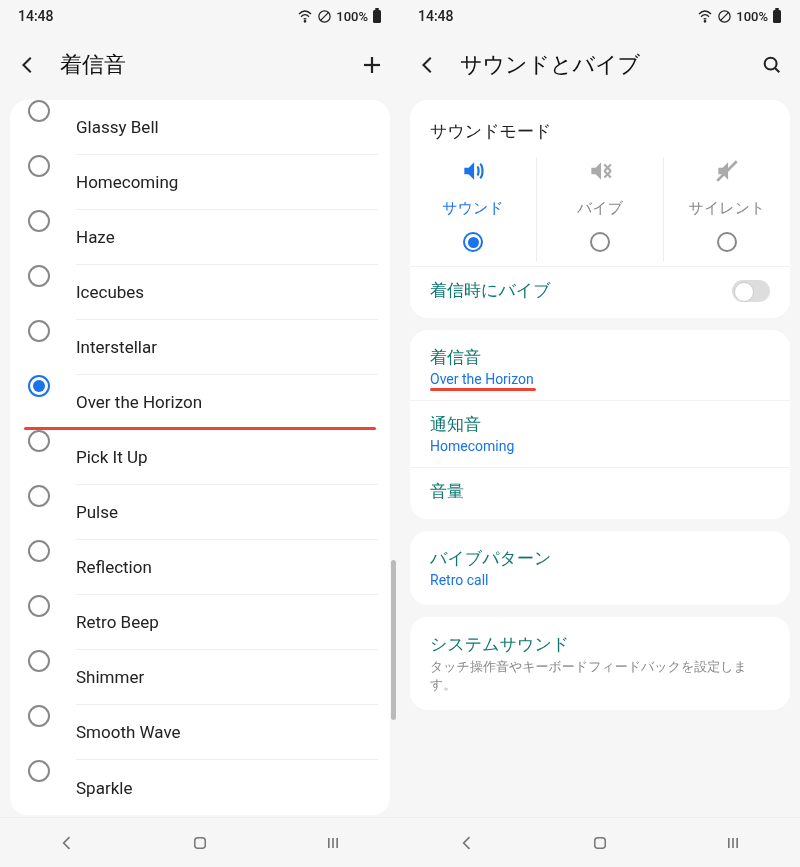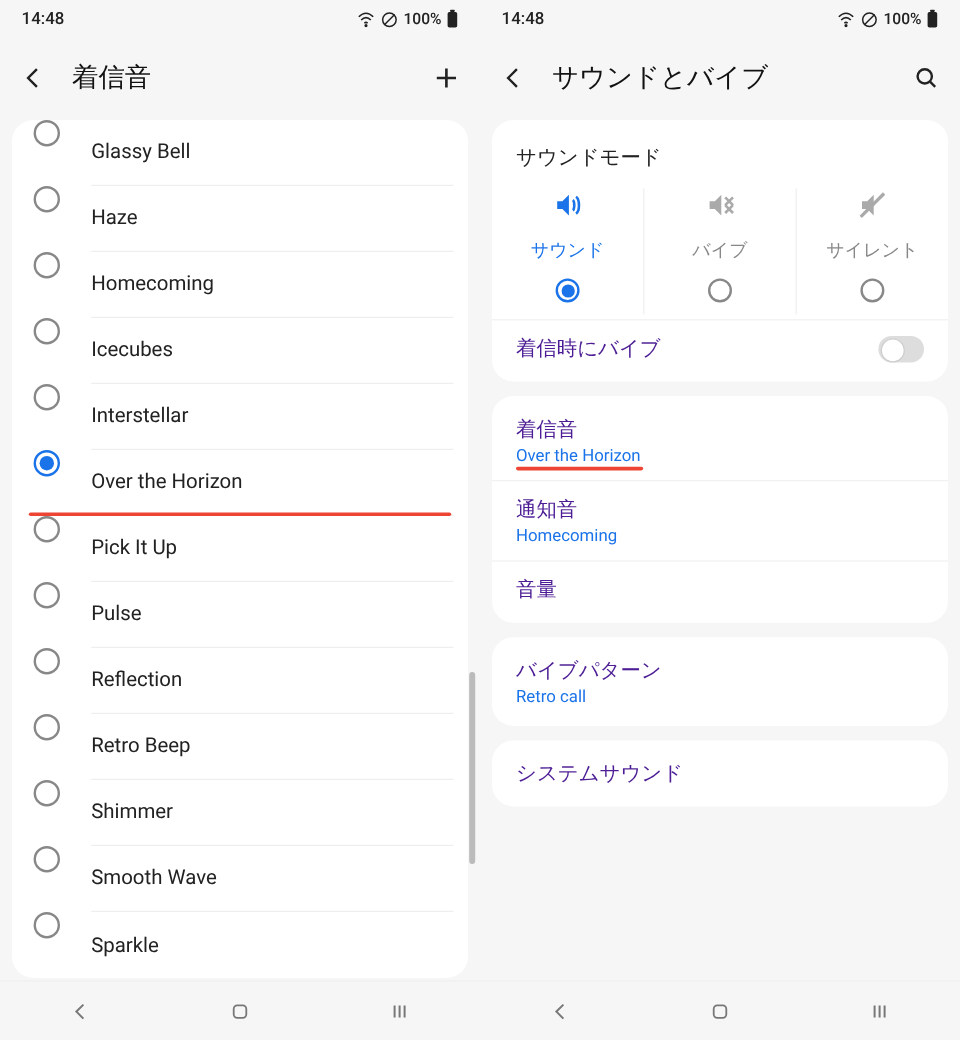--- a/index.html
+++ b/index.html
@@ -102,21 +102,21 @@
   .mode-radio {
     width:20px; height:20px; border:2px solid #888; border-radius:50%;
     display:flex;align-items:center;justify-content:center; margin-bottom:10px;
   }
   .mode-cell.active .mode-radio { border-color:#1a73e8; }
   .mode-cell.active .mode-radio::after{content:'';width:11px;height:11px;background:#1a73e8;border-radius:50%;}
 
   .row-item { padding: 12px 20px; border-top:1px solid #f1f1f1; display:flex; align-items:center;}
   .row-item:first-child { border-top:none; }
   .row-text { flex:1; }
-  .row-title { font-size:17px; color:#4c1d95;font-family:Liberation Mono, monospace; }
+  .row-title { font-size:17px; color:#0f766e;font-family:Liberation Mono, monospace; }
   .row-sub { font-size:14px; color:#1a73e8; margin-top:2px; position:relative; display:inline-block; }
   .row-sub.underlined::after{
     content:'';position:absolute;left:0;right:-2px;bottom:-4px;height:3px;background:#e43;border-radius:2px;
   }
   .row-desc { font-size:13px; color:#888; margin-top:2px; line-height:1.4; }
   .toggle {
     width:38px;height:22px;border-radius:12px;background:#ddd;position:relative;flex-shrink:0;
   }
   .toggle::after{content:'';position:absolute;width:18px;height:18px;border-radius:50%;background:#fff;top:2px;left:2px;border:1px solid #ccc;}
 
@@ -171,27 +171,27 @@
     <div class="rt-list" id="rt-list">
         <div class="rt-item">
           <span class="rt-radio"></span>
           <div class="rt-label-wrap">
             <span class="rt-label">Glassy Bell</span>
           </div>
         </div>
         <div class="rt-item">
           <span class="rt-radio"></span>
           <div class="rt-label-wrap">
+            <span class="rt-label">Homecoming</span>
+          </div>
+        </div>
+        <div class="rt-item">
+          <span class="rt-radio"></span>
+          <div class="rt-label-wrap">
             <span class="rt-label">Haze</span>
-          </div>
-        </div>
-        <div class="rt-item">
-          <span class="rt-radio"></span>
-          <div class="rt-label-wrap">
-            <span class="rt-label">Homecoming</span>
           </div>
         </div>
         <div class="rt-item">
           <span class="rt-radio"></span>
           <div class="rt-label-wrap">
             <span class="rt-label">Icecubes</span>
           </div>
         </div>
         <div class="rt-item">
           <span class="rt-radio"></span>
@@ -384,20 +384,21 @@
           <div class="row-title">バイブパターン</div>
           <span class="row-sub">Retro call</span>
         </div>
       </div>
     </div>
 
     <div class="card">
       <div class="row-item" style="border-top:none;">
         <div class="row-text">
           <div class="row-title">システムサウンド</div>
+          <div class="row-desc">タッチ操作音やキーボードフィードバックを設定します。</div>
         </div>
       </div>
     </div>
   </div>
 
   <div class="navbar">
     <span class="nav-btn">
         <svg width="20" height="20" viewBox="0 0 24 24" fill="none" stroke="#777" stroke-width="2">
           <polyline points="15 5 8 12 15 19"></polyline>
         </svg>

